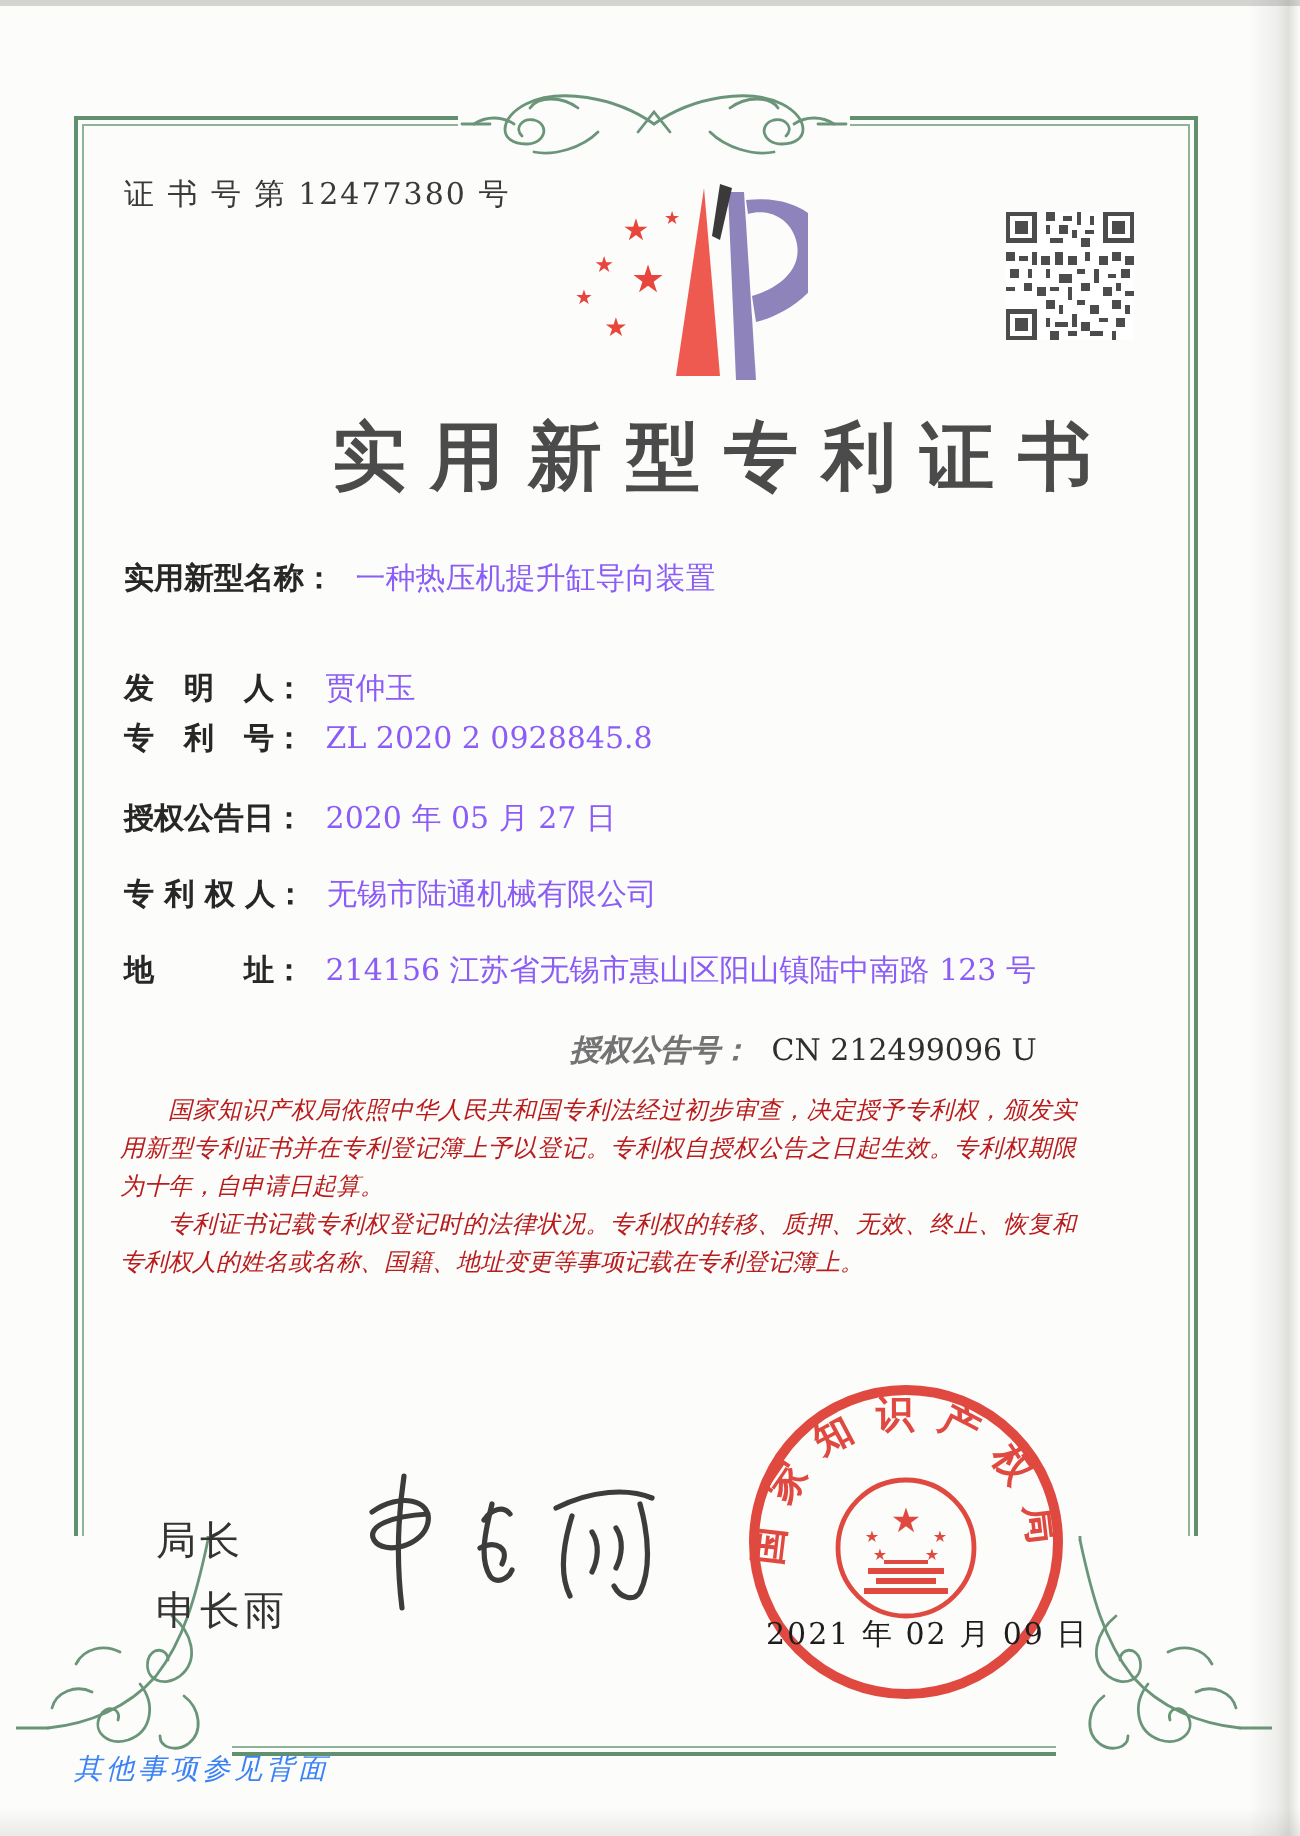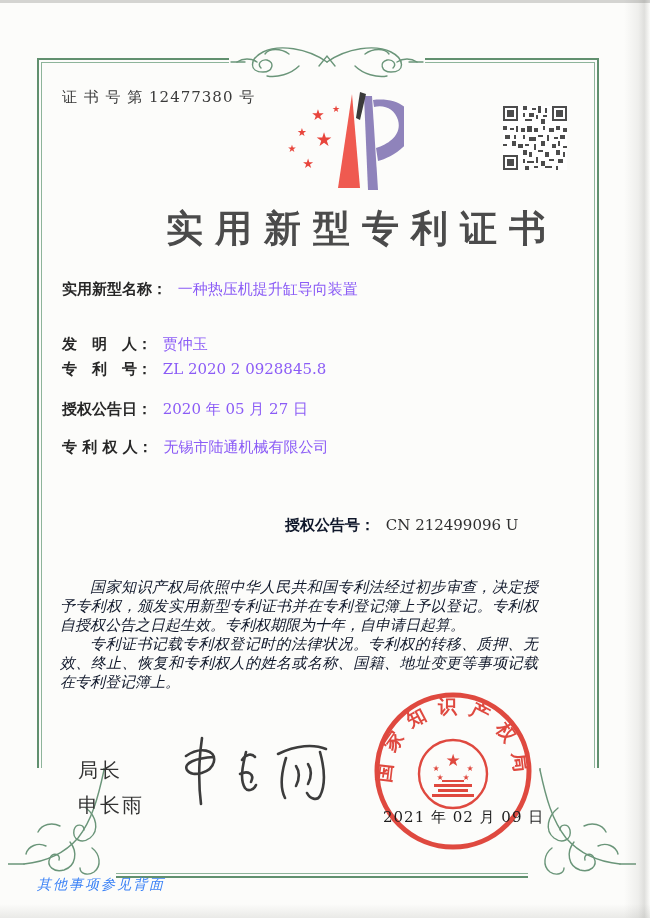--- a/index.html
+++ b/index.html
@@ -32,25 +32,25 @@
 
   .title{position:absolute;left:37px;top:204px;width:638px;text-align:center;
     font-size:37px;font-weight:600;color:#4b4b4b;letter-spacing:12px;text-indent:12px;}
 
   .field{position:absolute;left:62px;font-size:15px;white-space:nowrap;}
   .field .lab{font-weight:600;color:#272727;}
   .field .val{font-weight:500;color:#8b5cf6;margin-left:6px;}
   .f0{top:280px;} .f1{top:323px;margin-top:12px;} .f2{top:360px;} .f3{top:400px;}
   .f4{top:438px;} .f5{top:476px;} .f6{top:516px;}
   .grant2{position:absolute;left:285px;top:516px;font-size:15px;white-space:nowrap;}
-  .grant2 .lab{font-weight:600;color:#0f172a;}
+  .grant2 .lab{font-weight:600;color:#737373;font-style:italic;}
   .grant2 .val{font-weight:500;margin-left:6px;}
 
   .paras{position:absolute;left:60px;top:546px;width:478px;
-    font-size:15px;line-height:19px;color:#0f172a;font-style:italic;text-align:justify;margin-top:32px;}
+    font-size:12px;line-height:19px;color:#b91c1c;font-style:italic;text-align:justify;}
   .paras p{margin:0;text-indent:2em;}
 
   .officer{position:absolute;left:78px;top:757px;font-size:20px;color:#333;
     font-family:"DejaVu Sans","Liberation Sans",sans-serif;}
   .officer div{margin-bottom:8px;letter-spacing:2px;}
   .signature{position:absolute;left:168px;top:730px;width:175px;height:80px;}
 
   .seal{position:absolute;left:370px;top:688px;width:166px;height:166px;opacity:0.92;}
   .seal-date{position:absolute;left:383px;top:808px;font-size:15px;color:#1d1d1d;
     letter-spacing:1px;z-index:5;white-space:nowrap;}
@@ -222,20 +222,24 @@
     <span class="val">ZL 2020 2 0928845.8</span>
   </div>
   <div class="field f3">
     <span class="lab">授权公告日：</span>
     <span class="val">2020 年 05 月 27 日</span>
   </div>
   <div class="field f4">
     <span class="lab">专 利 权 人：</span>
     <span class="val">无锡市陆通机械有限公司</span>
   </div>
+  <div class="field f5">
+    <span class="lab">地　　　址：</span>
+    <span class="val">214156 江苏省无锡市惠山区阳山镇陆中南路 123 号</span>
+  </div>
   <div class="grant2">
     <span class="lab">授权公告号：</span>
     <span class="val">CN 212499096 U</span>
   </div>
 
   <div class="paras">
     <p>国家知识产权局依照中华人民共和国专利法经过初步审查，决定授予专利权，颁发实用新型专利证书并在专利登记簿上予以登记。专利权自授权公告之日起生效。专利权期限为十年，自申请日起算。</p>
     <p>专利证书记载专利权登记时的法律状况。专利权的转移、质押、无效、终止、恢复和专利权人的姓名或名称、国籍、地址变更等事项记载在专利登记簿上。</p>
   </div>
 

